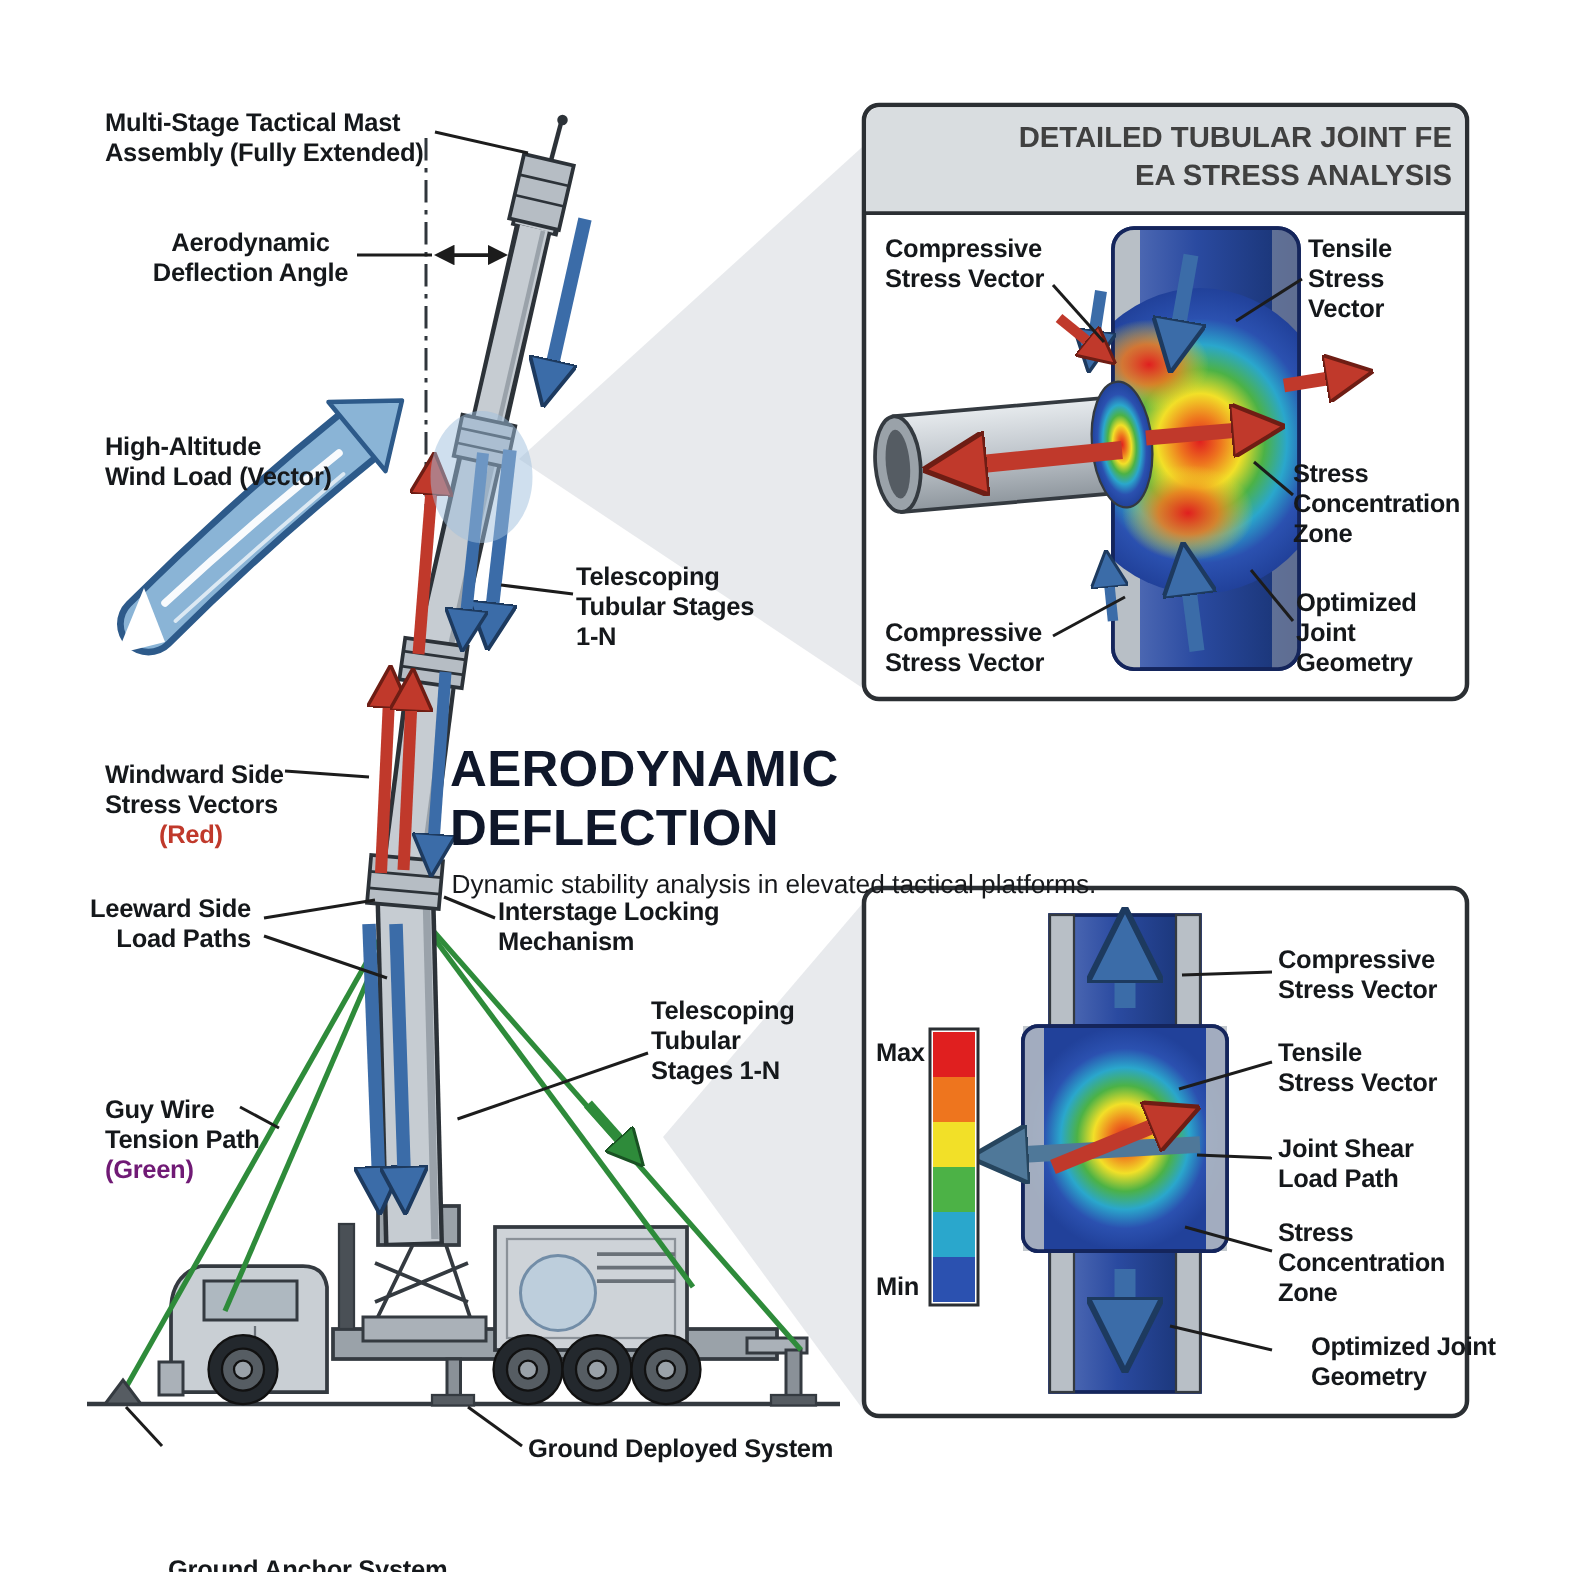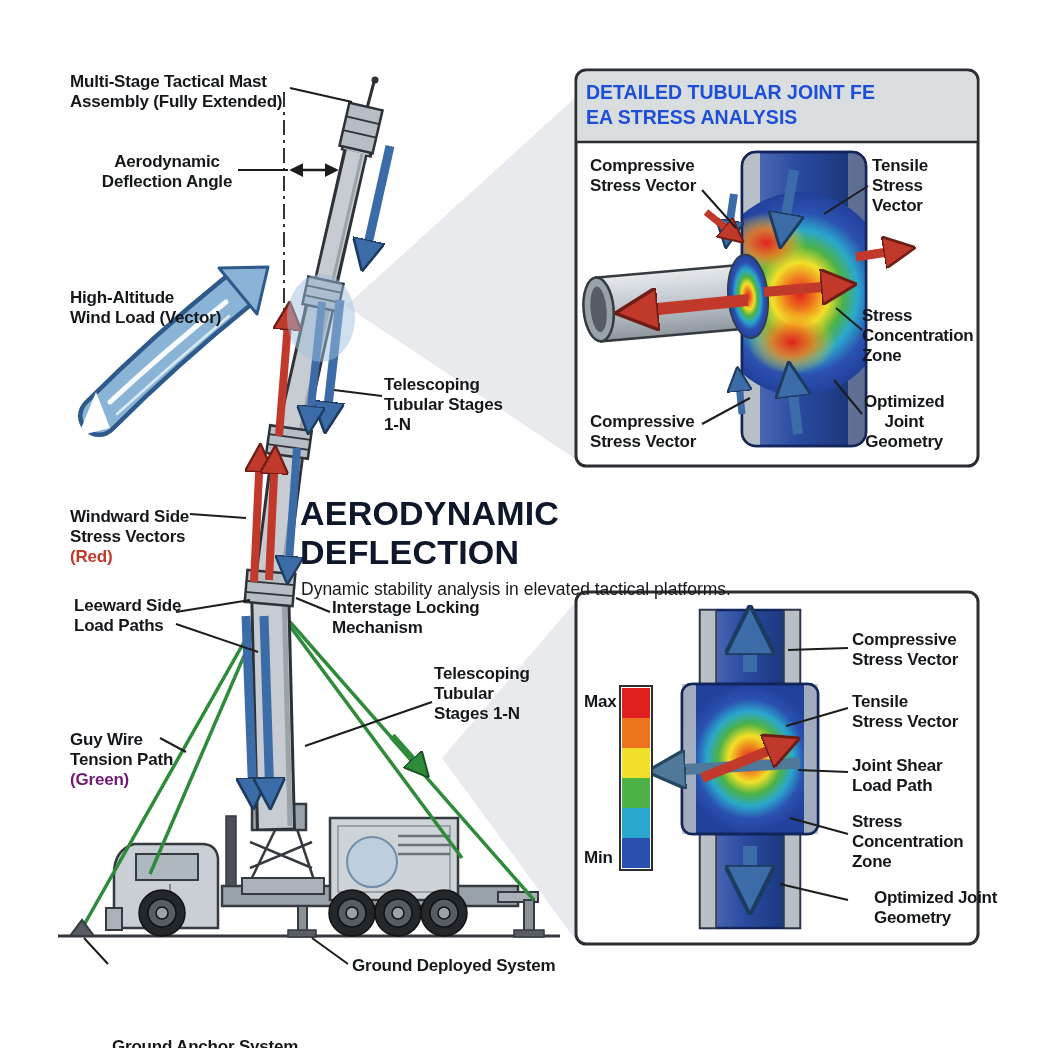--- a/index.html
+++ b/index.html
@@ -8,28 +8,28 @@
     position: relative; width: 1048px; height: 1048px;
     background: #ffffff; overflow: hidden;
     font-family: "Liberation Sans", "DejaVu Sans", sans-serif;
   }
   #art { position: absolute; left: 0; top: 0; }
   .lbl {
     position: absolute; font-size: 17px; line-height: 1.18; font-weight: 700;
     color: #15181b; white-space: pre-line; letter-spacing: -0.2px;
   }
   .center { text-align: center; }
-  .tag-red   { display: block; color: #c0392b; }
+  .tag-red   { display: block; color: #c0392b; margin-left: 36px; }
   .tag-green { display: block; color: #701a75; }
   #heading { position: absolute; left: 300px; top: 494px; width: 480px; }
   #heading h1 { margin: 0; font-size: 34px; font-weight: 700; letter-spacing: 0.2px; color: #0f172a; }
   #heading p  { margin: 7px 0 0 1px; font-size: 17.5px; font-weight: 400; color: #17191c; }
   .inset-title {
-    position: absolute; left: 586px; top: 80px; width: 382px; text-align: left;
-    font-size: 19.5px; font-weight: 700; line-height: 1.3; white-space: pre-line; color: #1d4ed8;
+    position: absolute; left: 586px; top: 80px; width: 382px; text-align: right;
+    font-size: 19.5px; font-weight: 700; line-height: 1.3; white-space: pre-line; color: #404040;
   }
 </style>
 </head>
 <body>
 
 <div id="stage">
 
   <svg id="art" width="1048" height="1048" viewBox="0 0 1048 1048">
     <defs>
       <marker id="aB" viewBox="0 0 10 10" refX="7" refY="5" markerWidth="3.6" markerHeight="3.6" orient="auto-start-reverse">
@@ -311,21 +311,21 @@
   <div class="lbl" style="left:384px; top:375px;">Telescoping
 Tubular Stages
 1-N</div>
 
   <div class="lbl" style="left:70px; top:487px;">
     <span>Windward Side
 Stress Vectors</span>
     <span class="tag-red">(Red)</span>
   </div>
 
-  <div class="lbl" style="left:74px; top:596px;">Leeward Side
+  <div class="lbl" style="left:60px; top:596px;text-align:right;">Leeward Side
 Load Paths</div>
   <div class="lbl" style="left:332px; top:598px;">Interstage Locking
 Mechanism</div>
   <div class="lbl" style="left:434px; top:664px;">Telescoping
 Tubular
 Stages 1-N</div>
 
   <div class="lbl" style="left:70px; top:710px;">
     <span>Guy Wire
 Tension Path</span>
@@ -343,21 +343,21 @@
   <div class="inset-title">DETAILED TUBULAR JOINT FE
 EA STRESS ANALYSIS</div>
   <div class="lbl" style="left:590px; top:156px;">Compressive
 Stress Vector</div>
   <div class="lbl" style="left:872px; top:156px;">Tensile
 Stress
 Vector</div>
   <div class="lbl" style="left:862px; top:306px; letter-spacing:-0.3px;">Stress
 Concentration
 Zone</div>
-  <div class="lbl" style="left:864px; top:392px;text-align:center;">Optimized
+  <div class="lbl" style="left:864px; top:392px;">Optimized
 Joint
 Geometry</div>
   <div class="lbl" style="left:590px; top:412px;">Compressive
 Stress Vector</div>
 
   <div class="lbl" style="left:584px; top:692px;">Max</div>
   <div class="lbl" style="left:584px; top:848px;">Min</div>
   <div class="lbl" style="left:852px; top:630px;">Compressive
 Stress Vector</div>
   <div class="lbl" style="left:852px; top:692px;">Tensile

